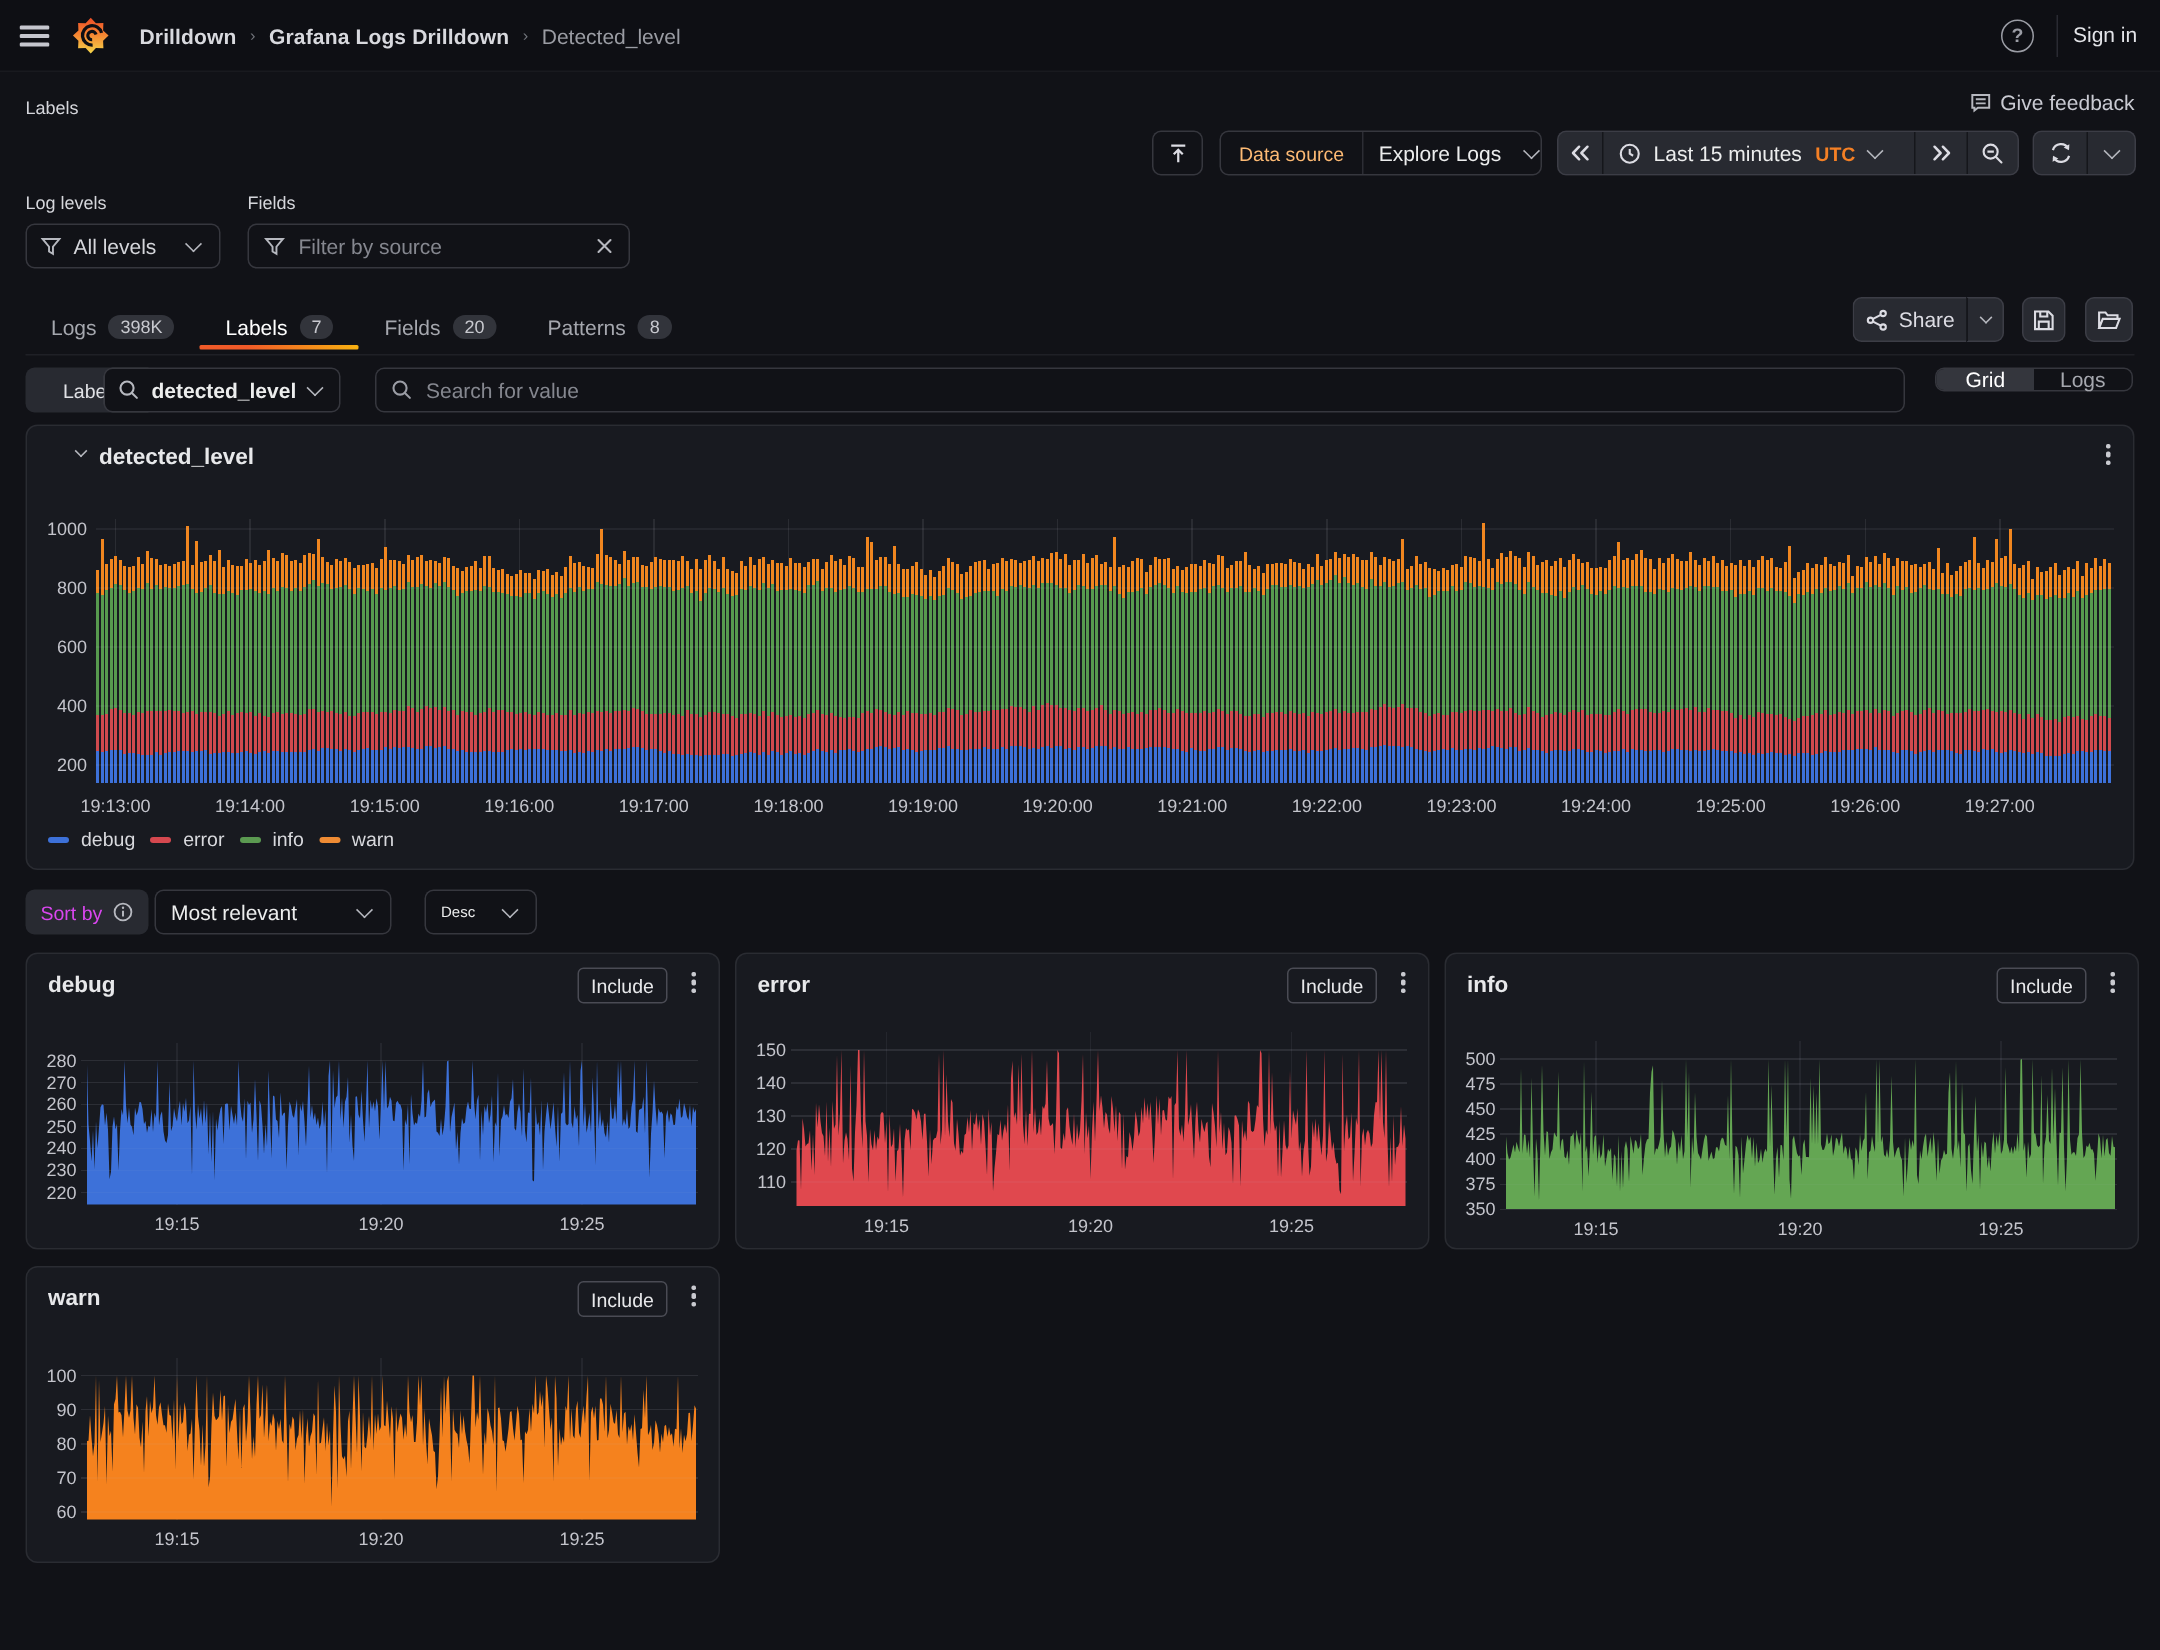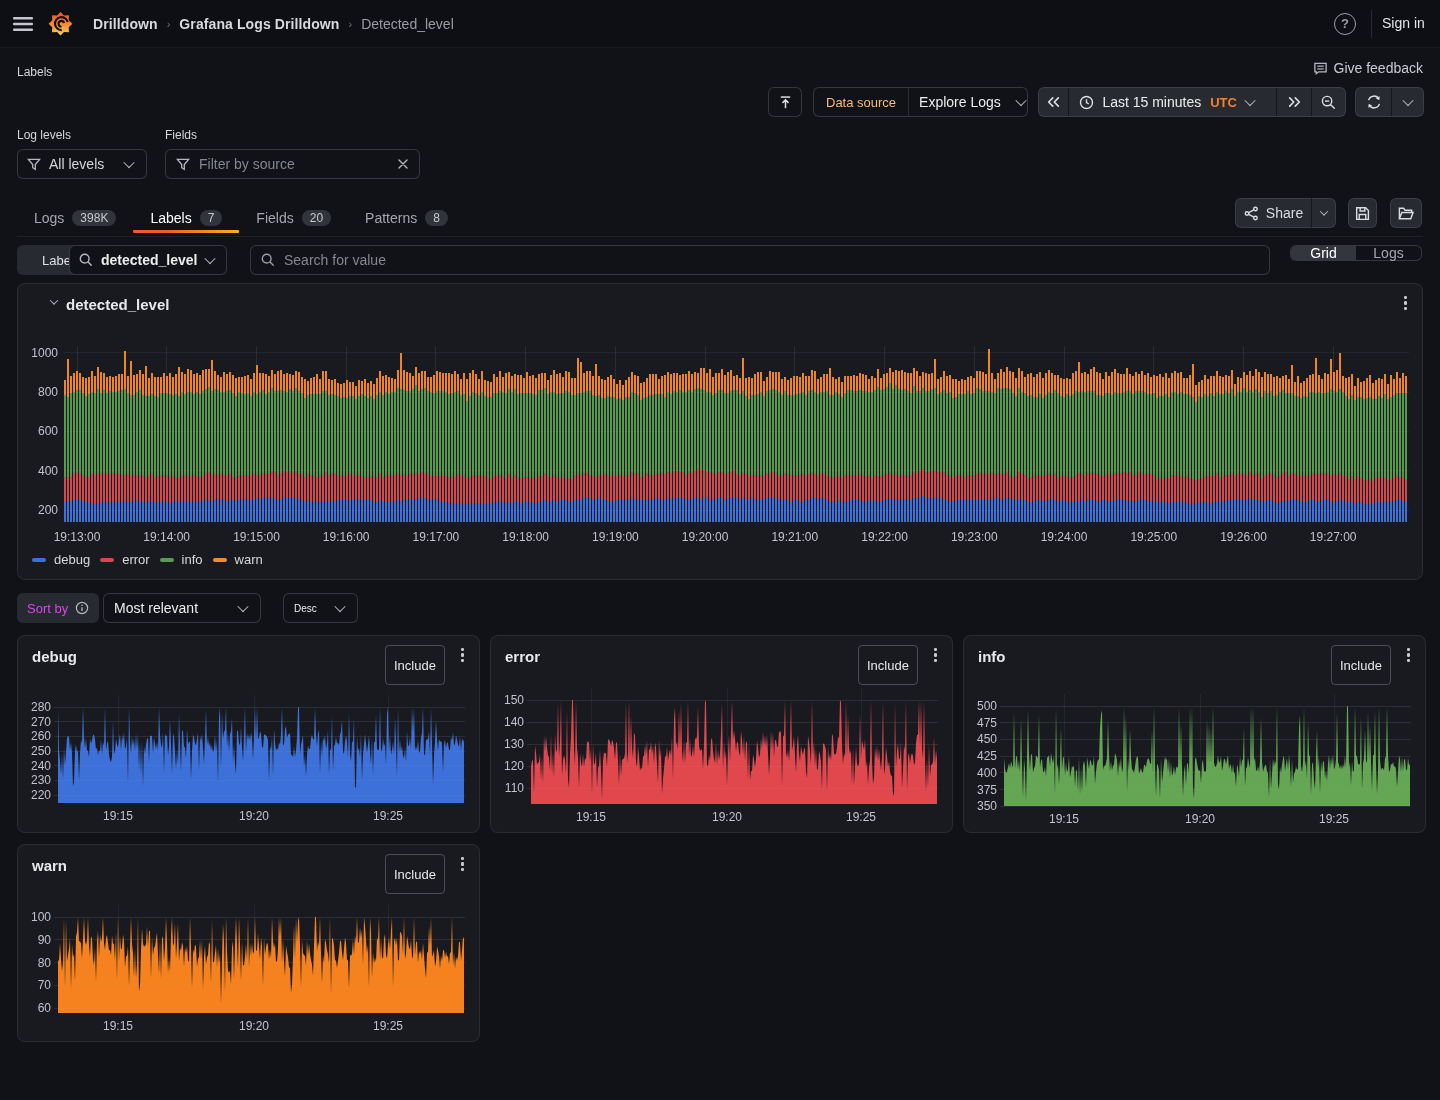--- a/index.html
+++ b/index.html
@@ -29,21 +29,21 @@
 
 
 .tab { display:inline-flex; align-items:center; font-size:14px; color:#a5a7ae; padding:0 17px; height:38px; position:relative; }
 .tab .badge { background:#32343b; color:#c8c9cf; border-radius:10px; font-size:12px; padding:1px 8px; margin-left:8px; font-weight:500; }
 .tab.active { color:#ffffff; font-weight:500; }
 .tab.active:after { content:""; position:absolute; left:0; right:0; bottom:4px; height:3px; border-radius:1px; background:linear-gradient(90deg,#f05a28 30%,#fbca0a 120%); }
 
 
 .panel { position:absolute; background:#181a20; border:1px solid rgba(204,204,220,0.10); border-radius:8px; }
 .ptitle { font-size:15px; font-weight:700; color:#e7e8ea; }
-.includebtn { position:absolute; height:40px; border:1px solid rgba(204,204,220,0.28); border-radius:4px; color:#e7e8ea; font-size:13px; font-weight:500; display:flex; align-items:center; padding:0 8px; }
+.includebtn { position:absolute; height:24px; border:1px solid rgba(204,204,220,0.28); border-radius:4px; color:#e7e8ea; font-size:13px; font-weight:500; display:flex; align-items:center; padding:0 8px; }
 .kebab { position:absolute; width:4px; }
 .kebab i { display:block; width:3.2px; height:3.2px; background:#c9cad0; border-radius:1.2px; margin:0 0 2.3px 0; }
 
 .legend { position:absolute; left:14px; top:268px; display:flex; font-size:13px; color:#d8d9dd; }
 .legend .it { display:flex; align-items:center; margin-right:10px; }
 .legend .sw { width:14px; height:4px; border-radius:2px; margin-right:8px; }
 .chev { display:inline-block; width:8px; height:8px; border-right:1.6px solid #b6b8bf; border-bottom:1.6px solid #b6b8bf; transform:rotate(45deg) translate(-1px,-1px); }
 </style>
 </head>
 <body>

